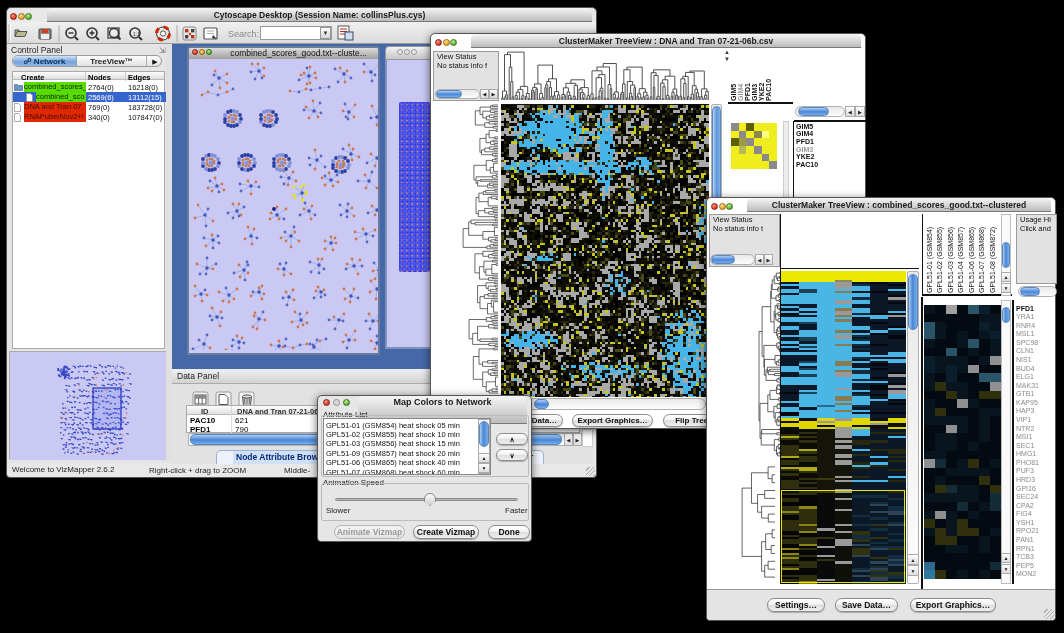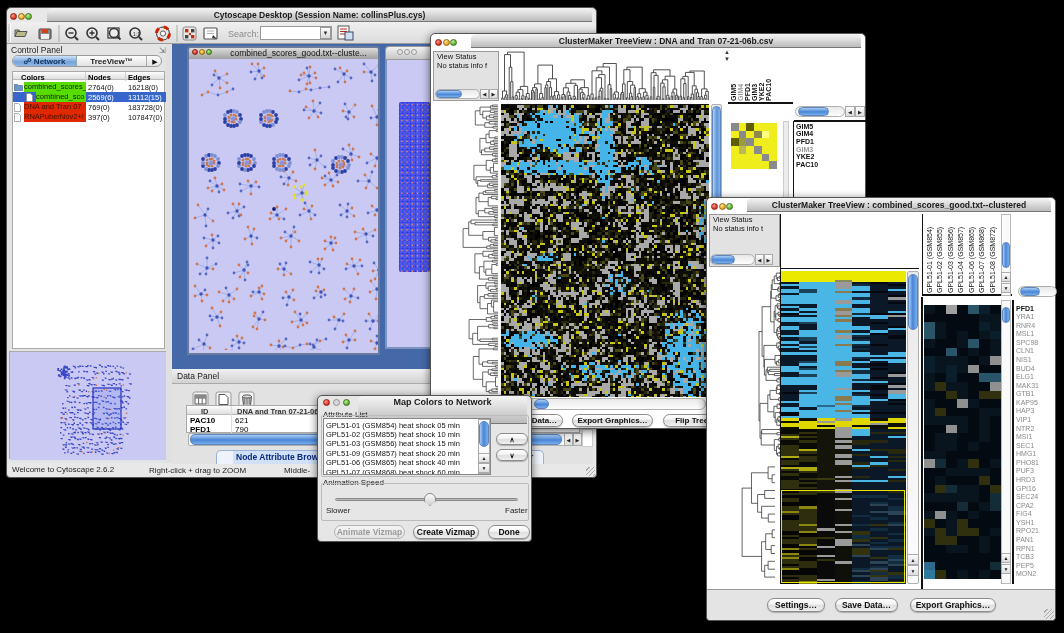--- a/index.html
+++ b/index.html
@@ -87,21 +87,21 @@
     <div class="abs" style="left:0;top:36px;width:165px;height:419px;background:#e4e4e4;">
       <span class="lbl" style="left:4px;top:1px;font-size:8.5px;color:#222;">Control Panel</span>
       <span class="lbl" style="left:152px;top:2px;font-size:8px;color:#666;">⇲</span>
       <div class="abs" style="left:5px;top:11px;width:150px;height:12px;border:1px solid #9a9a9a;border-radius:6px;background:linear-gradient(#fdfdfd,#e2e2e2);overflow:hidden;">
         <div class="abs" style="left:0;top:0;width:64px;height:12px;background:linear-gradient(#cfe2f8,#74a3dd 50%,#9cc1ea);border-right:1px solid #8aa;font-size:8px;font-weight:bold;text-align:center;line-height:11px;color:#10305a;">☍ Network</div>
         <div class="abs" style="left:64px;top:0;width:70px;height:12px;font-size:8px;font-weight:bold;text-align:center;line-height:11px;color:#222;border-right:1px solid #aaa;">TreeView™</div>
         <div class="abs" style="left:134px;top:0;width:16px;height:12px;font-size:7px;text-align:center;line-height:11px;color:#111;">▶</div>
       </div>
       <div class="abs" style="left:5px;top:27px;width:153px;height:278px;background:#fff;border:1px solid #aaa;font-size:8px;">
         <div class="abs" style="left:0;top:0;width:100%;height:8px;background:linear-gradient(#fdfdfd,#dedede);border-bottom:1px solid #bbb;"></div>
-        <span class="lbl" style="left:8px;top:1px;font-weight:bold;font-size:7.5px;">Colors</span>
+        <span class="lbl" style="left:8px;top:1px;font-weight:bold;font-size:7.5px;">Create</span>
         <span class="lbl" style="left:75px;top:1px;font-weight:bold;font-size:7.5px;">Nodes</span>
         <span class="lbl" style="left:115px;top:1px;font-weight:bold;font-size:7.5px;">Edges</span>
         <div class="abs" style="left:72px;top:0;width:1px;height:9px;background:#ccc;"></div>
         <div class="abs" style="left:112px;top:0;width:1px;height:9px;background:#ccc;"></div>
         <span class="lbl" style="left:1px;top:11px;font-size:8px;">
           <svg width="9" height="8" viewBox="0 0 9 8">
             <path d="M0.5 1.5h3l1 1h4v5h-8z" fill="#6b96c8" stroke="#3a5a80" stroke-width="0.6"></path>
           </svg>
         </span>
         <span class="lbl" style="left:11px;top:10px;background:#58dc00;color:#102000;font-size:7.5px;width:62px;height:9.5px;overflow:hidden;">combined_scores_</span>
@@ -123,32 +123,32 @@
         </span>
         <span class="lbl" style="left:11px;top:30px;background:#e02800;color:#102000;font-size:7.5px;width:62px;height:9.5px;overflow:hidden;"><span style="color:#401000;">DNA and Tran 07</span></span>
         <span class="lbl" style="left:75px;top:31px;color:#111;font-size:7.5px;">769(0)</span>
         <span class="lbl" style="left:115px;top:31px;color:#111;font-size:7.5px;">183728(0)</span>
         <span class="lbl" style="left:1px;top:41px;font-size:8px;">
           <svg width="7" height="9" viewBox="0 0 7 9">
             <path d="M0.5 0.5h4l2 2v6h-6z" fill="#fff" stroke="#888" stroke-width="0.7"></path>
           </svg>
         </span>
         <span class="lbl" style="left:11px;top:40px;background:#e02800;color:#102000;font-size:7.5px;width:62px;height:9.5px;overflow:hidden;"><span style="color:#401000;">RNAPuberNov2+!</span></span>
-        <span class="lbl" style="left:75px;top:41px;color:#111;font-size:7.5px;">397(0)</span>
+        <span class="lbl" style="left:75px;top:41px;color:#111;font-size:7.5px;">340(0)</span>
         <span class="lbl" style="left:115px;top:41px;color:#111;font-size:7.5px;">107847(0)</span>
       </div>
       <div class="abs" style="left:2px;top:307px;width:158px;height:108px;border:1px solid #aaa;">
         <svg width="158" height="108" xmlns="http://www.w3.org/2000/svg">
           <rect width="158" height="108" fill="#c9c9f4"></rect>
           <path d="M62.0 13.8h3.4v1.4h-1.4zM64.7 15.0h1.4v1.4h-1.4zM66.8 14.2h2.7v1.4h-1.4zM68.8 13.5h2.6v1.4h-1.4zM71.9 13.7h1.6v1.4h-1.4zM74.3 13.9h3.3v1.4h-1.4zM76.9 13.0h1.8v1.4h-1.4zM79.5 13.3h2.0v1.4h-1.4zM82.8 14.7h2.9v1.4h-1.4zM85.4 15.1h1.6v1.4h-1.4zM88.3 12.6h2.7v1.4h-1.4zM90.8 14.0h2.1v1.4h-1.4zM93.7 14.5h3.1v1.4h-1.4zM96.8 13.0h2.5v1.4h-1.4zM99.5 13.6h1.7v1.4h-1.4zM102.3 13.7h1.8v1.4h-1.4zM104.7 15.4h1.4v1.4h-1.4zM106.6 13.4h1.4v1.4h-1.4zM109.3 14.4h2.5v1.4h-1.4zM112.3 15.4h1.8v1.4h-1.4zM60.0 19.5h2.8v1.4h-1.4zM61.9 19.3h1.5v1.4h-1.4zM68.0 19.2h1.7v1.4h-1.4zM72.7 18.8h2.6v1.4h-1.4zM75.5 19.1h2.6v1.4h-1.4zM82.4 19.0h2.8v1.4h-1.4zM84.3 21.4h1.8v1.4h-1.4zM86.2 20.5h1.8v1.4h-1.4zM91.1 19.5h2.4v1.4h-1.4zM92.8 21.0h1.7v1.4h-1.4zM95.2 18.7h1.8v1.4h-1.4zM97.9 21.2h2.1v1.4h-1.4zM99.9 19.5h2.9v1.4h-1.4zM104.7 18.8h2.6v1.4h-1.4zM106.8 19.8h2.9v1.4h-1.4zM108.5 21.5h1.9v1.4h-1.4zM110.3 20.1h3.4v1.4h-1.4zM113.1 21.1h1.8v1.4h-1.4zM118.4 21.4h2.7v1.4h-1.4zM56.0 25.2h3.4v1.4h-1.4zM58.4 26.2h2.1v1.4h-1.4zM60.5 25.3h2.0v1.4h-1.4zM63.7 25.8h2.4v1.4h-1.4zM65.4 25.4h2.6v1.4h-1.4zM67.3 24.8h1.7v1.4h-1.4zM70.5 25.0h1.7v1.4h-1.4zM72.4 25.5h2.7v1.4h-1.4zM75.4 27.4h3.0v1.4h-1.4zM78.3 27.0h2.2v1.4h-1.4zM81.1 24.9h2.6v1.4h-1.4zM91.6 27.5h2.1v1.4h-1.4zM94.7 25.6h1.6v1.4h-1.4zM97.8 27.0h2.9v1.4h-1.4zM100.9 26.6h1.8v1.4h-1.4zM102.6 25.8h1.4v1.4h-1.4zM104.7 27.4h2.6v1.4h-1.4zM107.7 26.8h3.2v1.4h-1.4zM110.1 27.0h3.4v1.4h-1.4zM116.3 25.4h2.7v1.4h-1.4zM55.0 32.9h2.4v1.4h-1.4zM57.4 33.4h2.9v1.4h-1.4zM63.3 32.6h2.4v1.4h-1.4zM66.6 31.3h2.9v1.4h-1.4zM75.9 33.1h3.5v1.4h-1.4zM77.9 31.1h2.7v1.4h-1.4zM80.2 32.0h2.4v1.4h-1.4zM83.1 32.0h2.5v1.4h-1.4zM90.8 32.7h3.1v1.4h-1.4zM93.3 33.0h1.6v1.4h-1.4zM96.4 31.7h3.1v1.4h-1.4zM99.5 32.5h3.3v1.4h-1.4zM102.2 30.9h2.8v1.4h-1.4zM105.5 32.0h1.6v1.4h-1.4zM108.4 31.2h2.3v1.4h-1.4zM110.5 33.2h1.4v1.4h-1.4zM118.4 31.3h3.4v1.4h-1.4zM54.0 37.4h3.5v1.4h-1.4zM56.4 39.0h1.7v1.4h-1.4zM61.3 38.8h3.6v1.4h-1.4zM63.2 39.3h1.9v1.4h-1.4zM67.8 37.5h3.0v1.4h-1.4zM70.4 38.9h2.7v1.4h-1.4zM72.8 37.4h1.9v1.4h-1.4zM75.6 38.5h1.6v1.4h-1.4zM80.9 39.4h3.6v1.4h-1.4zM83.6 38.6h3.5v1.4h-1.4zM88.2 38.5h1.4v1.4h-1.4zM90.7 38.3h1.8v1.4h-1.4zM98.1 38.7h3.1v1.4h-1.4zM104.1 37.1h2.1v1.4h-1.4zM106.9 36.9h1.7v1.4h-1.4zM109.6 36.9h2.0v1.4h-1.4zM112.0 38.9h1.5v1.4h-1.4zM114.1 37.6h3.6v1.4h-1.4zM117.7 37.9h2.3v1.4h-1.4zM57.0 44.9h1.6v1.4h-1.4zM58.9 43.2h1.6v1.4h-1.4zM61.6 44.7h3.3v1.4h-1.4zM65.8 45.4h2.8v1.4h-1.4zM68.5 43.4h2.9v1.4h-1.4zM70.6 43.3h3.2v1.4h-1.4zM72.9 42.9h3.0v1.4h-1.4zM75.3 44.0h3.2v1.4h-1.4zM77.5 43.2h2.3v1.4h-1.4zM80.7 44.3h3.2v1.4h-1.4zM82.5 44.6h2.3v1.4h-1.4zM84.8 45.0h3.5v1.4h-1.4zM87.9 43.1h1.7v1.4h-1.4zM90.5 43.5h1.6v1.4h-1.4zM95.2 45.4h1.8v1.4h-1.4zM97.0 43.1h1.5v1.4h-1.4zM99.4 43.0h1.8v1.4h-1.4zM101.2 44.6h3.2v1.4h-1.4zM103.9 45.0h1.7v1.4h-1.4zM107.0 44.3h3.3v1.4h-1.4zM110.9 44.2h2.5v1.4h-1.4zM113.6 43.3h1.5v1.4h-1.4zM115.8 44.0h3.4v1.4h-1.4zM118.7 45.3h1.8v1.4h-1.4zM52.0 51.0h1.5v1.4h-1.4zM56.2 48.7h2.3v1.4h-1.4zM58.6 49.5h2.0v1.4h-1.4zM60.9 49.8h1.4v1.4h-1.4zM63.3 49.3h2.8v1.4h-1.4zM68.5 49.9h2.0v1.4h-1.4zM73.1 50.9h2.0v1.4h-1.4zM75.3 50.8h2.4v1.4h-1.4zM77.2 50.0h3.4v1.4h-1.4zM79.8 50.1h1.7v1.4h-1.4zM82.8 49.7h3.0v1.4h-1.4zM85.7 49.8h1.8v1.4h-1.4zM88.1 51.3h2.3v1.4h-1.4zM91.0 48.5h2.9v1.4h-1.4zM94.2 49.4h3.3v1.4h-1.4zM97.3 48.9h1.8v1.4h-1.4zM99.2 50.8h2.6v1.4h-1.4zM104.2 51.0h1.6v1.4h-1.4zM109.5 48.6h3.4v1.4h-1.4zM111.4 50.0h2.3v1.4h-1.4zM114.5 49.0h2.8v1.4h-1.4zM117.3 51.0h1.9v1.4h-1.4zM52.0 55.6h2.2v1.4h-1.4zM54.8 55.4h1.5v1.4h-1.4zM58.1 57.3h1.4v1.4h-1.4zM60.9 54.8h2.2v1.4h-1.4zM63.7 54.6h2.0v1.4h-1.4zM66.2 57.3h2.9v1.4h-1.4zM68.2 57.5h3.4v1.4h-1.4zM73.6 56.4h2.8v1.4h-1.4zM76.7 55.2h2.1v1.4h-1.4zM82.6 56.8h2.2v1.4h-1.4zM85.4 56.7h1.8v1.4h-1.4zM87.6 54.8h1.9v1.4h-1.4zM92.7 54.8h1.8v1.4h-1.4zM95.1 56.3h2.4v1.4h-1.4zM97.5 56.7h2.9v1.4h-1.4zM102.9 56.1h3.1v1.4h-1.4zM105.8 56.3h2.2v1.4h-1.4zM108.0 56.0h2.0v1.4h-1.4zM110.7 55.1h2.1v1.4h-1.4zM113.0 54.6h2.0v1.4h-1.4zM115.3 56.2h1.8v1.4h-1.4zM50.0 59.9h2.7v1.4h-1.4zM51.9 61.6h2.9v1.4h-1.4zM54.2 59.7h2.3v1.4h-1.4zM58.7 60.0h3.2v1.4h-1.4zM61.1 60.1h2.4v1.4h-1.4zM63.9 61.6h1.4v1.4h-1.4zM66.8 59.9h2.0v1.4h-1.4zM73.3 60.4h3.2v1.4h-1.4zM75.8 61.0h3.3v1.4h-1.4zM78.7 59.7h2.0v1.4h-1.4zM81.9 61.7h2.1v1.4h-1.4zM83.6 60.2h1.6v1.4h-1.4zM92.4 60.8h2.5v1.4h-1.4zM94.9 60.5h3.2v1.4h-1.4zM96.9 62.3h3.4v1.4h-1.4zM99.5 61.3h2.4v1.4h-1.4zM101.9 60.5h2.4v1.4h-1.4zM104.1 60.3h2.7v1.4h-1.4zM107.4 61.2h1.9v1.4h-1.4zM50.0 65.3h2.5v1.4h-1.4zM53.9 66.3h3.1v1.4h-1.4zM58.5 64.9h3.4v1.4h-1.4zM61.6 67.3h2.8v1.4h-1.4zM63.8 64.6h1.9v1.4h-1.4zM66.1 64.9h2.1v1.4h-1.4zM68.2 65.8h3.2v1.4h-1.4zM71.4 67.2h2.3v1.4h-1.4zM74.1 65.9h2.3v1.4h-1.4zM77.2 64.8h1.9v1.4h-1.4zM80.0 67.0h2.5v1.4h-1.4zM83.0 65.7h2.9v1.4h-1.4zM85.1 66.0h2.2v1.4h-1.4zM87.4 67.0h3.4v1.4h-1.4zM89.4 66.5h1.7v1.4h-1.4zM95.1 65.8h3.4v1.4h-1.4zM100.8 65.0h1.7v1.4h-1.4zM103.6 65.4h2.1v1.4h-1.4zM105.4 65.2h3.2v1.4h-1.4zM107.9 65.9h3.1v1.4h-1.4zM109.9 67.3h2.4v1.4h-1.4zM112.2 65.4h3.4v1.4h-1.4zM50.0 70.1h2.4v1.4h-1.4zM52.3 70.2h3.6v1.4h-1.4zM54.8 72.0h1.6v1.4h-1.4zM57.7 71.5h1.9v1.4h-1.4zM60.4 72.1h3.5v1.4h-1.4zM63.2 70.5h1.8v1.4h-1.4zM66.0 72.1h2.8v1.4h-1.4zM68.9 70.5h2.2v1.4h-1.4zM71.5 72.3h1.9v1.4h-1.4zM74.2 70.0h3.4v1.4h-1.4zM78.9 70.3h3.5v1.4h-1.4zM81.1 72.2h3.0v1.4h-1.4zM83.9 71.2h3.4v1.4h-1.4zM86.3 69.8h3.5v1.4h-1.4zM91.2 71.4h2.3v1.4h-1.4zM93.9 70.7h3.3v1.4h-1.4zM96.2 72.4h2.9v1.4h-1.4zM99.3 70.8h1.9v1.4h-1.4zM102.2 69.7h2.0v1.4h-1.4zM104.8 70.9h1.5v1.4h-1.4zM107.6 70.0h2.0v1.4h-1.4zM109.8 71.5h1.8v1.4h-1.4zM111.9 69.6h2.1v1.4h-1.4zM113.7 71.7h3.5v1.4h-1.4zM116.4 69.9h2.5v1.4h-1.4zM50.0 74.9h2.2v1.4h-1.4zM52.6 77.2h3.6v1.4h-1.4zM54.3 77.3h1.9v1.4h-1.4zM56.8 75.1h1.4v1.4h-1.4zM59.5 75.0h1.6v1.4h-1.4zM61.7 76.3h2.2v1.4h-1.4zM64.5 77.2h2.5v1.4h-1.4zM67.1 75.6h3.4v1.4h-1.4zM69.3 76.6h2.6v1.4h-1.4zM72.1 75.4h3.4v1.4h-1.4zM75.1 76.2h3.5v1.4h-1.4zM77.9 77.1h1.7v1.4h-1.4zM84.2 76.4h3.1v1.4h-1.4zM86.0 74.8h2.8v1.4h-1.4zM88.0 77.2h3.0v1.4h-1.4zM90.3 75.1h2.9v1.4h-1.4zM92.7 76.4h1.8v1.4h-1.4zM97.2 76.5h3.0v1.4h-1.4zM99.1 77.5h2.0v1.4h-1.4zM102.0 75.1h1.9v1.4h-1.4zM104.7 74.6h1.8v1.4h-1.4zM107.5 77.2h3.2v1.4h-1.4zM109.5 75.5h3.0v1.4h-1.4zM111.6 76.3h1.7v1.4h-1.4zM50.0 80.0h1.4v1.4h-1.4zM52.6 82.4h1.8v1.4h-1.4zM58.0 81.0h1.6v1.4h-1.4zM60.1 81.4h3.4v1.4h-1.4zM62.5 80.1h3.2v1.4h-1.4zM64.3 79.6h1.6v1.4h-1.4zM67.2 79.8h1.6v1.4h-1.4zM69.8 79.6h3.5v1.4h-1.4zM71.6 81.1h2.2v1.4h-1.4zM73.9 80.0h2.7v1.4h-1.4zM76.7 79.6h2.9v1.4h-1.4zM78.7 81.2h1.9v1.4h-1.4zM81.1 81.8h2.8v1.4h-1.4zM86.9 81.6h2.5v1.4h-1.4zM90.5 81.0h2.0v1.4h-1.4zM92.7 79.8h3.1v1.4h-1.4zM96.5 79.6h2.0v1.4h-1.4zM99.1 80.5h2.5v1.4h-1.4zM101.3 80.6h2.4v1.4h-1.4zM103.4 81.8h2.3v1.4h-1.4zM106.4 82.4h1.6v1.4h-1.4zM109.2 81.7h2.1v1.4h-1.4zM115.5 81.2h3.1v1.4h-1.4zM50.0 85.9h2.7v1.4h-1.4zM57.6 87.1h3.1v1.4h-1.4zM59.6 84.6h2.9v1.4h-1.4zM62.2 84.6h3.4v1.4h-1.4zM64.3 85.8h1.9v1.4h-1.4zM66.3 86.8h2.6v1.4h-1.4zM68.8 86.6h2.6v1.4h-1.4zM71.5 85.2h3.0v1.4h-1.4zM74.6 84.9h2.1v1.4h-1.4zM77.1 86.6h2.1v1.4h-1.4zM79.3 87.1h3.1v1.4h-1.4zM88.5 85.0h2.3v1.4h-1.4zM93.7 85.7h2.8v1.4h-1.4zM95.6 84.6h1.9v1.4h-1.4zM97.7 85.4h3.2v1.4h-1.4zM100.2 87.3h2.3v1.4h-1.4zM102.7 84.6h2.4v1.4h-1.4zM105.0 85.8h1.7v1.4h-1.4zM107.2 86.0h3.1v1.4h-1.4zM109.4 85.8h3.0v1.4h-1.4zM52.0 92.2h2.6v1.4h-1.4zM53.9 92.3h3.3v1.4h-1.4zM55.7 90.0h1.4v1.4h-1.4zM57.9 91.4h2.2v1.4h-1.4zM60.1 91.0h2.5v1.4h-1.4zM62.2 91.8h1.9v1.4h-1.4zM67.6 92.1h2.8v1.4h-1.4zM72.8 90.7h1.4v1.4h-1.4zM78.9 91.0h1.9v1.4h-1.4zM81.4 90.9h1.7v1.4h-1.4zM83.3 92.4h3.3v1.4h-1.4zM85.3 90.2h3.1v1.4h-1.4zM87.1 92.0h1.4v1.4h-1.4zM90.0 89.6h2.7v1.4h-1.4zM94.7 89.7h2.9v1.4h-1.4zM96.8 91.8h2.0v1.4h-1.4zM99.3 90.3h3.5v1.4h-1.4zM102.3 91.6h2.5v1.4h-1.4zM104.9 91.2h1.7v1.4h-1.4zM107.9 90.6h3.0v1.4h-1.4zM110.3 89.9h3.0v1.4h-1.4zM52.0 96.6h2.4v1.4h-1.4zM54.5 94.5h2.3v1.4h-1.4zM57.6 97.2h1.5v1.4h-1.4zM60.9 95.4h3.1v1.4h-1.4zM63.8 95.1h1.7v1.4h-1.4zM66.1 95.2h2.0v1.4h-1.4zM69.0 96.7h2.9v1.4h-1.4zM70.8 94.5h3.5v1.4h-1.4zM72.7 95.4h2.4v1.4h-1.4zM75.9 95.2h3.3v1.4h-1.4zM81.0 96.6h1.8v1.4h-1.4zM83.8 97.2h3.0v1.4h-1.4zM86.8 97.2h1.8v1.4h-1.4zM88.8 96.1h2.2v1.4h-1.4zM91.2 97.5h1.9v1.4h-1.4zM94.3 95.5h2.4v1.4h-1.4zM97.2 94.7h1.7v1.4h-1.4zM105.9 96.3h3.0v1.4h-1.4zM109.4 95.7h3.0v1.4h-1.4zM54.0 100.2h1.5v1.4h-1.4zM56.6 99.4h2.1v1.4h-1.4zM59.8 100.7h2.5v1.4h-1.4zM62.4 99.5h1.9v1.4h-1.4zM65.7 101.4h3.2v1.4h-1.4zM68.5 98.7h3.4v1.4h-1.4zM73.2 100.7h1.5v1.4h-1.4zM76.4 99.7h2.7v1.4h-1.4zM79.1 99.7h2.6v1.4h-1.4zM84.4 99.6h2.1v1.4h-1.4zM87.3 98.9h3.0v1.4h-1.4zM90.4 101.5h3.2v1.4h-1.4zM93.3 98.6h1.9v1.4h-1.4zM95.8 100.4h2.3v1.4h-1.4zM100.7 100.9h3.0v1.4h-1.4zM103.3 100.0h2.0v1.4h-1.4zM105.3 99.8h2.6v1.4h-1.4zM52.7 19.2h1.8v1.8h-1.8zM51.2 19.3h1.8v1.8h-1.8zM56.4 15.0h1.8v1.8h-1.8zM50.7 20.8h1.8v1.8h-1.8zM50.7 20.1h1.8v1.8h-1.8zM52.7 18.5h1.8v1.8h-1.8zM52.1 18.4h1.8v1.8h-1.8zM58.2 22.9h1.8v1.8h-1.8zM52.6 22.1h1.8v1.8h-1.8zM49.7 23.5h1.8v1.8h-1.8zM53.4 17.8h1.8v1.8h-1.8zM52.6 19.7h1.8v1.8h-1.8zM53.7 20.0h1.8v1.8h-1.8zM55.5 18.6h1.8v1.8h-1.8zM54.5 18.9h1.8v1.8h-1.8zM54.1 24.4h1.8v1.8h-1.8zM48.3 23.0h1.8v1.8h-1.8zM53.0 20.1h1.8v1.8h-1.8zM58.5 16.2h1.8v1.8h-1.8zM53.0 19.1h1.8v1.8h-1.8zM57.2 16.4h1.8v1.8h-1.8zM56.0 19.0h1.8v1.8h-1.8zM53.3 17.3h1.8v1.8h-1.8zM53.3 14.2h1.8v1.8h-1.8zM53.1 19.6h1.8v1.8h-1.8zM52.1 18.9h1.8v1.8h-1.8zM54.8 21.4h1.8v1.8h-1.8zM52.9 16.6h1.8v1.8h-1.8zM56.3 22.3h1.8v1.8h-1.8zM54.5 23.7h1.8v1.8h-1.8zM47.3 16.1h1.8v1.8h-1.8zM57.8 21.0h1.8v1.8h-1.8zM56.1 14.2h1.8v1.8h-1.8zM48.2 22.6h1.8v1.8h-1.8zM47.9 22.3h1.8v1.8h-1.8zM54.1 22.0h1.8v1.8h-1.8zM53.8 25.4h1.8v1.8h-1.8zM55.4 21.5h1.8v1.8h-1.8zM51.4 21.1h1.8v1.8h-1.8zM53.7 14.0h1.8v1.8h-1.8zM53.1 19.9h1.8v1.8h-1.8zM54.3 13.6h1.8v1.8h-1.8zM53.8 23.3h1.8v1.8h-1.8zM54.9 23.5h1.8v1.8h-1.8zM53.1 19.2h1.8v1.8h-1.8zM54.7 14.7h1.8v1.8h-1.8zM55.1 14.7h1.8v1.8h-1.8zM52.9 18.7h1.8v1.8h-1.8zM49.3 18.0h1.8v1.8h-1.8zM53.8 20.1h1.8v1.8h-1.8zM53.2 18.9h1.8v1.8h-1.8zM53.0 18.9h1.8v1.8h-1.8zM53.5 20.4h1.8v1.8h-1.8zM53.3 14.6h1.8v1.8h-1.8zM50.6 16.4h1.8v1.8h-1.8zM53.5 17.7h1.8v1.8h-1.8zM52.5 21.5h1.8v1.8h-1.8zM53.1 18.5h1.8v1.8h-1.8zM51.0 21.4h1.8v1.8h-1.8zM47.3 17.3h1.8v1.8h-1.8z" fill="#3b48c4"></path>
           <path d="M88.2 20.6h1.4v1.4h-1.4zM115.5 20.2h1.4v1.4h-1.4zM82.9 26.1h1.4v1.4h-1.4zM85.6 25.2h1.4v1.4h-1.4zM68.4 32.1h1.4v1.4h-1.4zM85.7 32.6h1.4v1.4h-1.4zM112.6 32.3h1.4v1.4h-1.4zM78.1 39.0h1.4v1.4h-1.4zM93.5 36.5h1.4v1.4h-1.4zM95.9 37.5h1.4v1.4h-1.4zM63.9 43.7h1.4v1.4h-1.4zM93.5 44.4h1.4v1.4h-1.4zM109.1 43.0h1.4v1.4h-1.4zM99.9 56.7h1.4v1.4h-1.4zM56.5 61.2h1.4v1.4h-1.4zM115.9 60.5h1.4v1.4h-1.4zM51.7 65.3h1.4v1.4h-1.4zM56.2 67.2h1.4v1.4h-1.4zM98.1 65.7h1.4v1.4h-1.4zM115.1 64.9h1.4v1.4h-1.4zM95.2 74.9h1.4v1.4h-1.4zM88.6 81.6h1.4v1.4h-1.4zM94.4 80.2h1.4v1.4h-1.4zM112.3 82.4h1.4v1.4h-1.4zM76.1 89.8h1.4v1.4h-1.4zM103.1 97.4h1.4v1.4h-1.4zM107.6 94.9h1.4v1.4h-1.4zM71.2 99.0h1.4v1.4h-1.4zM81.4 99.1h1.4v1.4h-1.4zM98.6 100.8h1.4v1.4h-1.4z" fill="#d0764f"></path>
           <rect x="83" y="36" width="28" height="41" fill="rgba(90,110,235,0.18)" stroke="#2233bb" stroke-width="1.2"></rect>
         </svg>
       </div>
-      <span class="lbl" style="left:5px;top:421px;font-size:8px;color:#222;">Welcome to Cytoscape 2.6.2</span>
+      <span class="lbl" style="left:5px;top:421px;font-size:8px;color:#222;">Welcome to VizMapper 2.6.2</span>
     </div>
     <div class="abs" style="left:159px;top:36px;width:6px;height:419px;background:#e0e0e0;"></div>
     <div class="abs" style="left:165px;top:36px;width:421px;height:325px;background:#4569a8;overflow:hidden;">
       <div class="abs" style="left:213px;top:2px;width:206px;height:303px;background:#c9c9f4;border:2px solid #7d92bc;border-radius:4px 4px 0 0;">
         <div class="abs" style="left:-2px;top:-2px;width:206px;height:14px;background:linear-gradient(#f2f2f2,#c6c6c6);border:1px solid #999;border-radius:4px 4px 0 0;"></div>
         <div class="abs" style="left:10px;top:1px;width:6px;height:6px;border-radius:50%;background:#e6e6e6;border:1px solid #9a9a9a;"></div>
         <div class="abs" style="left:17px;top:1px;width:6px;height:6px;border-radius:50%;background:#e6e6e6;border:1px solid #9a9a9a;"></div>
         <div class="abs" style="left:24px;top:1px;width:6px;height:6px;border-radius:50%;background:#e6e6e6;border:1px solid #9a9a9a;"></div>
         <div class="abs" style="left:12px;top:54px;">
           <svg width="31" height="170" xmlns="http://www.w3.org/2000/svg">
@@ -875,20 +875,21 @@
     <div class="rot" style="left:229px;top:95px;font-size:7px;">GPL51-02 (GSM855)</div>
     <div class="rot" style="left:240px;top:95px;font-size:7px;">GPL51-03 (GSM856)</div>
     <div class="rot" style="left:250px;top:95px;font-size:7px;">GPL51-04 (GSM857)</div>
     <div class="rot" style="left:261px;top:95px;font-size:7px;">GPL51-06 (GSM865)</div>
     <div class="rot" style="left:271px;top:95px;font-size:7px;">GPL51-07 (GSM868)</div>
     <div class="rot" style="left:282px;top:95px;font-size:7px;">GPL51-08 (GSM872)</div>
     <div class="vscroll" style="left:294px;top:16px;width:10px;height:82px;border:1px solid #bbb;"></div>
     <div class="athumb" style="left:295px;top:44px;width:8px;height:26px;"></div>
     <div class="arrbtn" style="left:294px;top:74px;width:10px;height:10px;">▲</div>
     <div class="arrbtn" style="left:294px;top:85px;width:10px;height:10px;">▼</div>
+    <div class="panel" style="left:309px;top:16px;width:41px;height:70px;">Usage Hi<br>Click and</div>
     <div class="sctrack" style="left:311px;top:88px;width:39px;height:11px;"></div>
     <div class="athumbh" style="left:313px;top:89px;width:20px;height:9px;"></div>
     <div class="abs" style="left:214px;top:99px;width:1.5px;height:294px;background:#111;"></div>
     <div class="abs" style="left:217px;top:107px;">
       <svg width="77" height="274" xmlns="http://www.w3.org/2000/svg" shape-rendering="crispEdges">
         <path fill="#08141e" d="M0 0H11V9H0zM55 9H77V17H55zM11 17H22V26H11zM66 17H77V26H66zM11 26H22V34H11zM33 26H44V34H33zM55 26H66V34H55zM0 34H11V43H0zM33 34H44V43H33zM66 34H77V43H66zM44 43H55V51H44zM66 43H77V51H66zM11 51H44V60H11zM55 51H66V60H55zM11 60H22V68H11zM33 60H44V68H33zM0 68H11V77H0zM0 77H11V86H0zM22 77H44V86H22zM33 86H44V94H33zM0 94H11V103H0zM44 94H55V103H44zM0 103H11V111H0zM55 103H77V111H55zM0 111H44V120H0zM55 111H66V120H55zM33 120H44V128H33zM55 120H66V128H55zM11 128H33V137H11zM55 128H66V137H55zM11 137H33V146H11zM44 137H55V146H44zM0 146H22V154H0zM33 154H44V163H33zM66 154H77V163H66zM22 163H66V171H22zM11 171H22V180H11zM33 180H55V188H33zM0 188H55V197H0zM55 197H66V206H55zM0 206H11V214H0zM22 206H33V214H22zM44 206H55V214H44zM22 214H33V223H22zM0 223H11V231H0zM22 223H33V231H22zM66 223H77V231H66zM55 231H66V240H55zM22 240H44V248H22zM55 240H66V248H55zM33 265H44V274H33zM55 265H66V274H55z"></path>
         <path fill="#030a12" d="M11 0H22V9H11zM33 0H44V9H33zM66 0H77V9H66zM0 9H55V17H0zM22 17H55V26H22zM22 26H33V34H22zM44 26H55V34H44zM11 34H33V43H11zM55 34H66V43H55zM0 43H22V51H0zM33 43H44V51H33zM55 43H66V51H55zM44 51H55V60H44zM55 60H77V68H55zM11 68H22V77H11zM33 68H55V77H33zM44 77H66V86H44zM0 86H22V94H0zM44 86H55V94H44zM11 94H33V103H11zM55 94H77V103H55zM22 103H55V111H22zM44 111H55V120H44zM66 111H77V120H66zM0 120H22V128H0zM44 120H55V128H44zM66 120H77V128H66zM0 128H11V137H0zM33 128H55V137H33zM66 128H77V137H66zM0 137H11V146H0zM33 137H44V146H33zM55 137H77V146H55zM22 146H77V154H22zM22 154H33V163H22zM55 154H66V163H55zM0 163H22V171H0zM66 163H77V171H66zM0 171H11V180H0zM22 171H55V180H22zM66 171H77V180H66zM0 180H11V188H0zM55 180H66V188H55zM55 188H66V197H55zM0 197H33V206H0zM44 197H55V206H44zM33 206H44V214H33zM55 206H77V214H55zM11 214H22V223H11zM44 214H77V223H44zM55 223H66V231H55zM0 231H11V240H0zM33 231H55V240H33zM66 231H77V240H66zM0 240H22V248H0zM44 240H55V248H44zM66 240H77V248H66zM0 248H77V257H0zM11 257H66V265H11zM22 265H33V274H22zM44 265H55V274H44zM66 265H77V274H66z"></path>
         <path fill="#a0a0a0" d="M22 0H33V9H22z"></path>
         <path fill="#2a5468" d="M44 0H55V9H44zM0 17H11V26H0zM0 26H11V34H0zM44 34H55V43H44zM22 43H33V51H22zM55 68H77V77H55z"></path>
         <path fill="#0a1e2c" d="M55 0H66V9H55zM55 17H66V26H55zM66 26H77V34H66zM0 51H11V60H0zM0 60H11V68H0zM22 60H33V68H22zM22 68H33V77H22z"></path>

